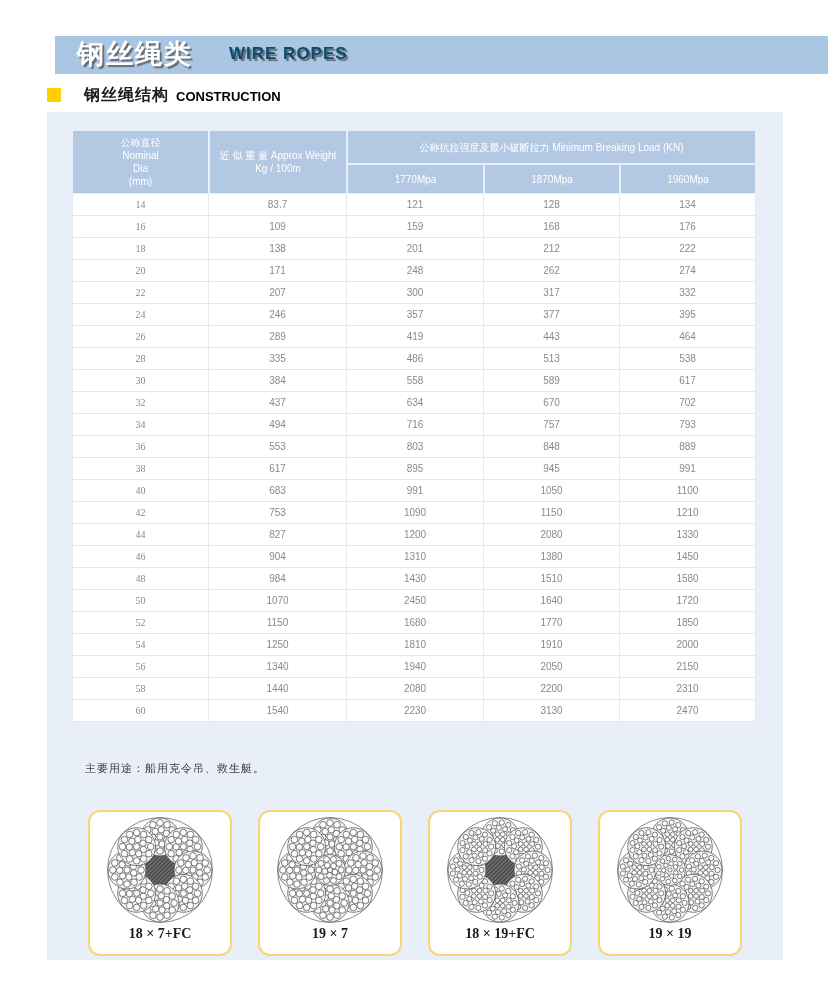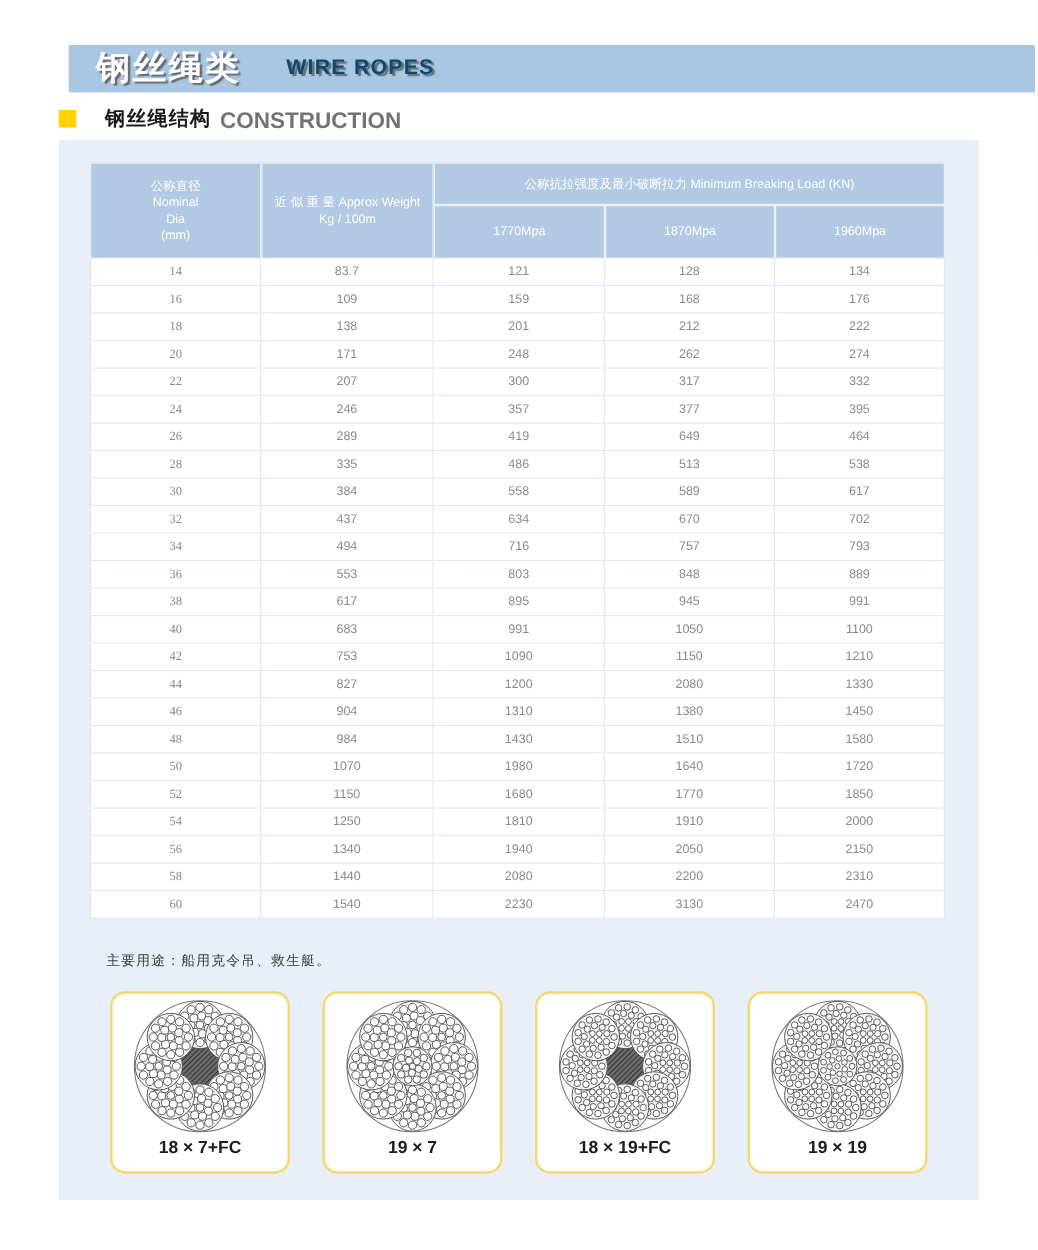--- a/index.html
+++ b/index.html
@@ -11,42 +11,42 @@
   .banner-cn { font-size:27px; font-weight:bold; color:#ffffff; letter-spacing:2px;
                text-shadow:2px 2px 1px rgba(90,90,90,0.85); }
   .banner-en { font-size:17px; font-weight:bold; color:#0c4a6e; letter-spacing:1px;
                margin-left:12px; margin-top:8px;
                text-shadow:2px 2px 1px rgba(90,90,90,0.85); }
 
   .section-head { position:absolute; left:47px; top:86px; height:18px;
                   display:flex; align-items:center; }
   .bullet { width:14px; height:14px; background:#ffd100; margin-right:11px; }
   .sec-cn { font-size:16px; font-weight:bold; color:#1b1b1b; letter-spacing:1px;margin-left:12px; }
-  .sec-en { font-size:18px; font-weight:bold; color:#737373; margin-left:7px; margin-top:2px; }
+  .sec-en { font-size:13px; font-weight:bold; color:#000000; margin-left:7px; margin-top:2px; }
 
   .panel { position:absolute; left:47px; top:112px; width:736px; height:848px;
            background:#e9eff8; }
 
   table.spec { position:absolute; left:25px; top:18px; width:684px;
                border-collapse:separate; border-spacing:0; table-layout:fixed; }
   table.spec th { background:#b3c9e3; color:#ffffff; font-weight:normal;
                   font-size:10px; line-height:13px; border:1px solid #e9eff8;
                   text-align:center; vertical-align:middle; }
   table.spec thead tr:first-child th { height:34px; }
-  table.spec thead tr:last-child th { height:43px; }
+  table.spec thead tr:last-child th { height:30px; }
   table.spec th .hline { display:block; }
   table.spec td { background:#ffffff; color:#8a8a8a; font-size:10px; height:22px;
                   text-align:center; vertical-align:middle;
                   border-right:1px solid #e3e7ef; border-bottom:1px solid #e3e7ef; }
   table.spec tbody tr td:first-child { border-left:1px solid #e3e7ef;font-family:Liberation Serif, serif; }
 
   .note { position:absolute; left:22px; top:649px; font-size:11px; color:#3c3c3c;
           letter-spacing:1px;margin-left:16px; }
 
-  .cards { position:absolute; left:41px; top:681px; display:flex; gap:26px; }
+  .cards { position:absolute; left:41px; top:698px; display:flex; gap:26px;font-family:Liberation Serif, serif; }
   .card { width:144px; height:146px; background:#ffffff; border:2px solid #f6d873;
           border-radius:12px; text-align:center; padding-top:3px; }
   .card svg { width:136px; height:110px; display:block; margin:0 auto; }
   .card-label { font-size:14px; font-weight:bold; color:#1c1c1c; margin-top:1px; }
 
   .defs-holder { position:absolute; width:0; height:0; overflow:hidden; }
 </style>
 </head>
 <body>
 
@@ -144,21 +144,21 @@
           <td>24</td>
           <td>246</td>
           <td>357</td>
           <td>377</td>
           <td>395</td>
         </tr>
         <tr>
           <td>26</td>
           <td>289</td>
           <td>419</td>
-          <td>649</td>
+          <td>443</td>
           <td>464</td>
         </tr>
         <tr>
           <td>28</td>
           <td>335</td>
           <td>486</td>
           <td>513</td>
           <td>538</td>
         </tr>
         <tr>
@@ -227,21 +227,21 @@
         <tr>
           <td>48</td>
           <td>984</td>
           <td>1430</td>
           <td>1510</td>
           <td>1580</td>
         </tr>
         <tr>
           <td>50</td>
           <td>1070</td>
-          <td>1980</td>
+          <td>2450</td>
           <td>1640</td>
           <td>1720</td>
         </tr>
         <tr>
           <td>52</td>
           <td>1150</td>
           <td>1680</td>
           <td>1770</td>
           <td>1850</td>
         </tr>

